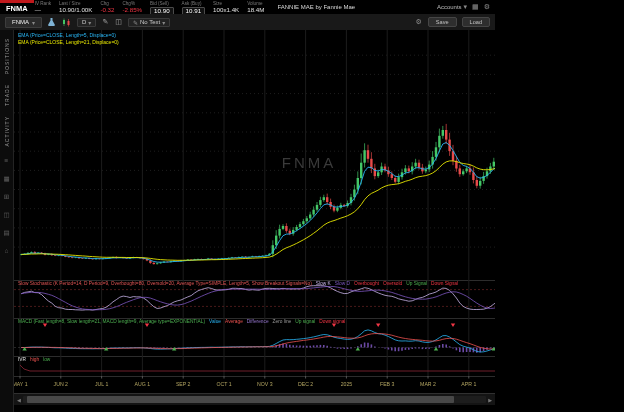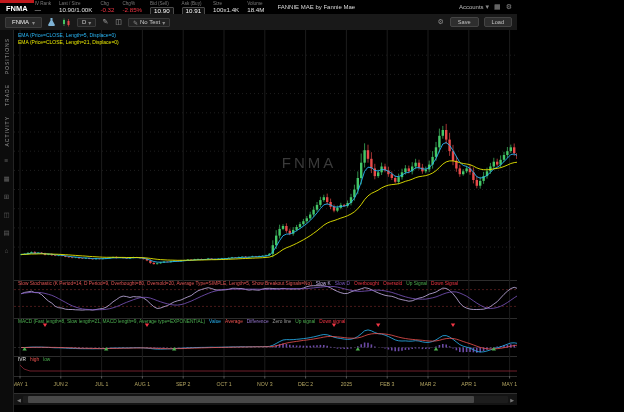--- a/index.html
+++ b/index.html
@@ -1,17 +1,17 @@
 <!DOCTYPE html>
 <html><head>
 <meta charset="utf-8">
 <style>
   html,body{margin:0;padding:0;background:#000;}
   .app{position:relative;width:495px;height:412px;background:#fef9c3;overflow:hidden;
-       font-family:"Liberation Sans",sans-serif;color:#ccc;padding-left:22px;}
+       font-family:"Liberation Sans",sans-serif;color:#ccc;}
   svg text{font-family:"Liberation Sans",sans-serif;}
 
   
   .quotebar{position:absolute;top:0;left:0;right:0;height:14px;background:#000;
             border-bottom:1px solid #262626;display:flex;align-items:center;gap:7px;padding-left:6px;}
   .redstrip{position:absolute;top:0;left:0;width:34px;height:3px;background:#c0181c;}
   .sym{font-size:7.5px;font-weight:bold;color:#fff;margin-top:2px;}
   .qf{display:flex;flex-direction:column;line-height:6px;margin-top:1px;}
   .qf .lbl{font-size:4.6px;color:#7a7a7a;}
   .qf .val{font-size:6.2px;color:#e0e0e0;}

